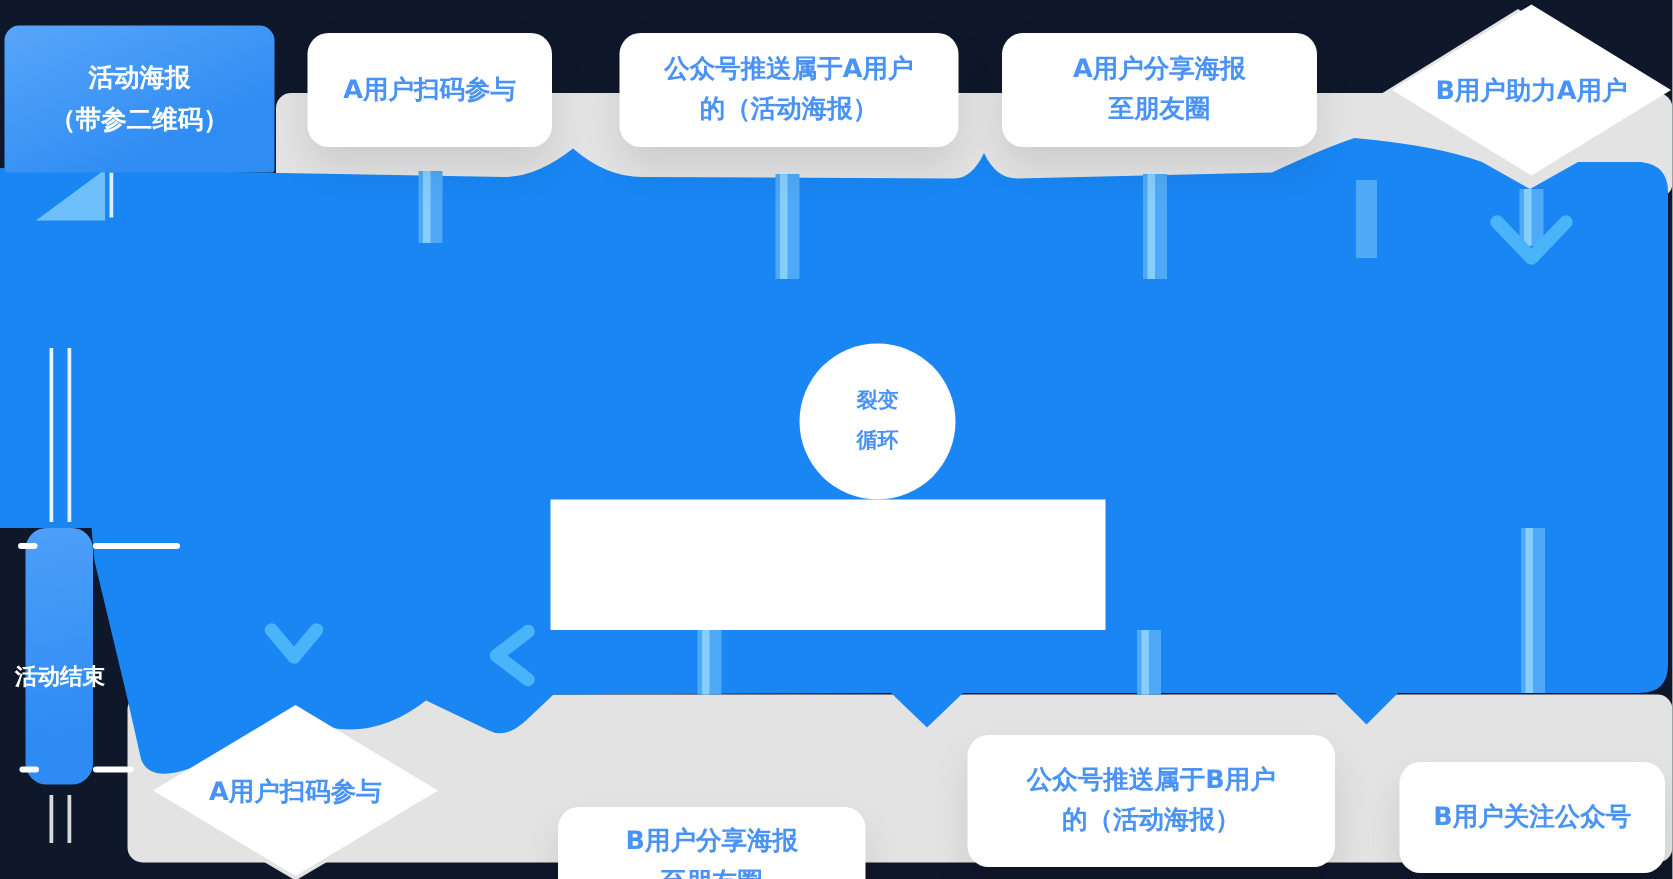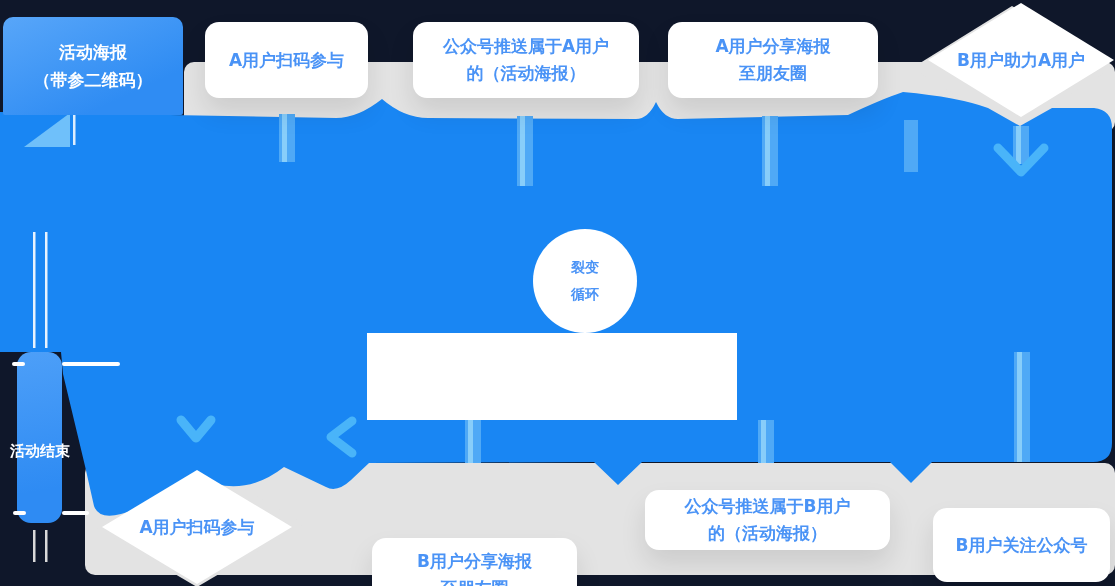--- a/index.html
+++ b/index.html
@@ -20,21 +20,21 @@
   }
   .blue-box{
     background:linear-gradient(155deg,#58a6f9 0%,#2f8cf3 75%);
     border-radius:10px;color:#ffffff;font-size:17px;font-weight:600;line-height:28px;
   }
   #node-poster{left:3px;top:17px;width:180px;height:98px;border-radius:10px 10px 2px 2px;}
   #node-scan{left:205px;top:22px;width:163px;height:76px;}
   #node-push-a{left:413px;top:22px;width:226px;height:76px;}
   #node-share-a{left:668px;top:22px;width:210px;height:76px;align-items:center;}
   #node-share-b{left:372px;top:490px;width:205px;height:74px;margin-top:48px;}
-  #node-push-b{left:645px;top:490px;width:245px;height:60px;}
+  #node-push-b{left:645px;top:490px;width:245px;height:88px;}
   #node-follow-b{left:933px;top:490px;width:177px;height:74px;margin-top:18px;}
   #node-end{
     left:17px;top:352px;width:45px;height:171px;border-radius:14px;
     background:linear-gradient(170deg,#4d9ff8 0%,#2e8bf3 80%);
     font-size:15px;line-height:1;
   }
   #node-end .vtext{
     writing-mode:vertical-lr;text-orientation:upright;letter-spacing:13px;
     color:#ffffff;font-weight:600;white-space:pre;
   }

